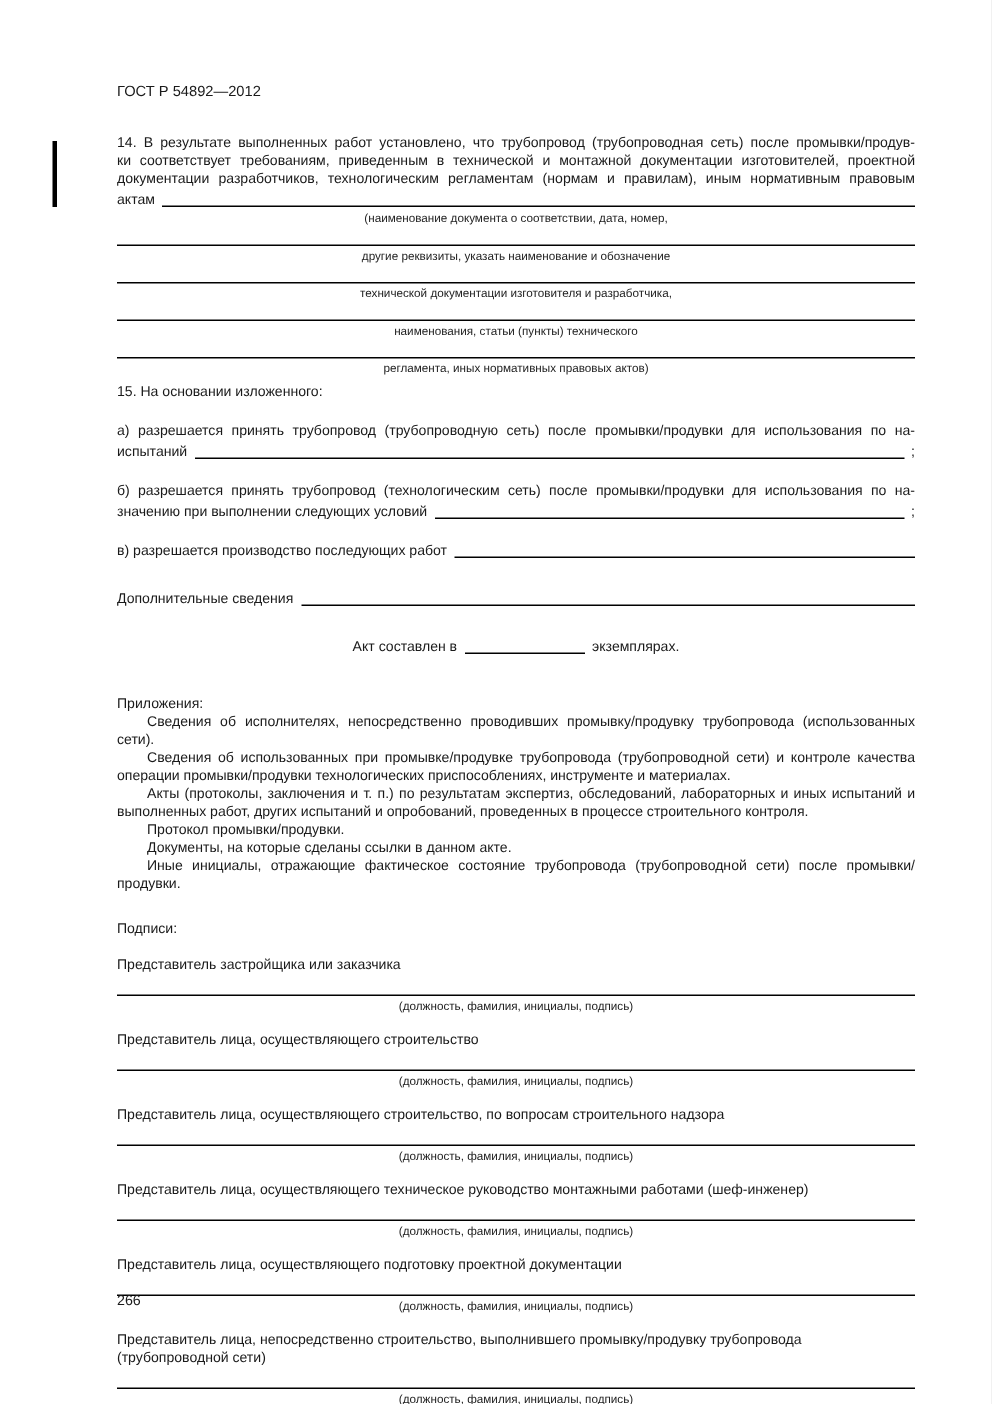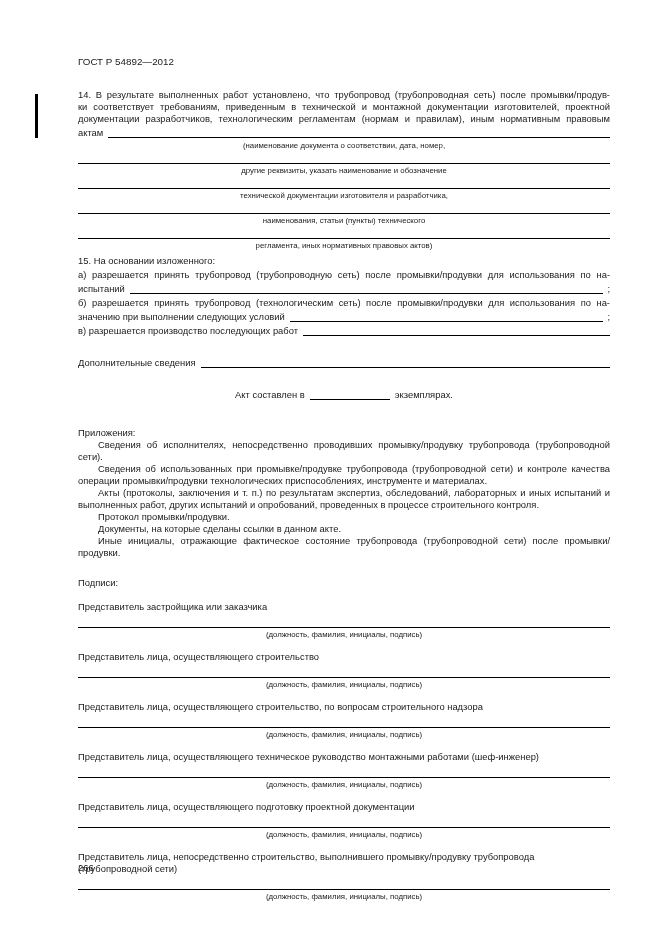--- a/index.html
+++ b/index.html
@@ -24,21 +24,21 @@
   .clause14 { margin-top:21px; }
   .jline { text-align:justify; text-align-last:justify; }
   .fillrow { display:flex; align-items:flex-end; margin-top:2px; }
   .fillrow .txt { white-space:nowrap; }
   .rule { flex:1; border-bottom:1px solid #000; margin:0 0 1px 5px; height:10px; }
   .rule-fixed { flex:none; width:80px; border-bottom:1px solid #000; margin:0 5px 1px 5px; height:10px; }
   .suffix { margin-left:4px; white-space:nowrap; }
   .caption { text-align:center; font-size:7.8px; line-height:9px; margin-top:2px; color:#222; }
   .ruleline { border-bottom:1px solid #000; height:13px; }
   .clause15-heading { margin-top:5px; }
-  .item { margin-top:2px; }
+  .item { margin-top:14px; }
   .extras { margin-top:4px; }
   .extras .fillrow { margin-top:20px;justify-content:center; }
   .attachments { margin-top:26px; }
   .att-para { text-align:justify; text-indent:20px; }
   .signatures-heading { margin-top:18px; }
   .sig-block { margin-top:12px; }
   .sig-role { text-align:left; }
   .sig-rule { border-bottom:1px solid #000; height:14px; }
   .page-number { position:absolute; left:78px; top:862px; font-size:9.5px; }
 </style>
@@ -104,21 +104,21 @@
     </div>
     <div class="fillrow">
       <span class="txt">Акт составлен в</span>
       <span class="rule-fixed"></span>
       <span class="txt">экземплярах.</span>
     </div>
   </div>
 
   <div class="attachments">
     <div>Приложения:</div>
-    <div class="att-para">Сведения об исполнителях, непосредственно проводивших промывку/продувку трубопровода (трубопроводной сети).</div>
+    <div class="att-para">Сведения об исполнителях, непосредственно проводивших промывку/продувку трубопровода (использованных сети).</div>
     <div class="att-para">Сведения об использованных при промывке/продувке трубопровода (трубопроводной сети) и контроле качества операции промывки/продувки технологических приспособлениях, инструменте и материалах.</div>
     <div class="att-para">Акты (протоколы, заключения и т. п.) по результатам экспертиз, обследований, лабораторных и иных испытаний и выполненных работ, других испытаний и опробований, проведенных в процессе строительного контроля.</div>
     <div class="att-para">Протокол промывки/продувки.</div>
     <div class="att-para">Документы, на которые сделаны ссылки в данном акте.</div>
     <div class="att-para">Иные инициалы, отражающие фактическое состояние трубопровода (трубопроводной сети) после промывки/продувки.</div>
   </div>
 
   <div class="signatures-heading">Подписи:</div>
 
   <div class="sig-block">

